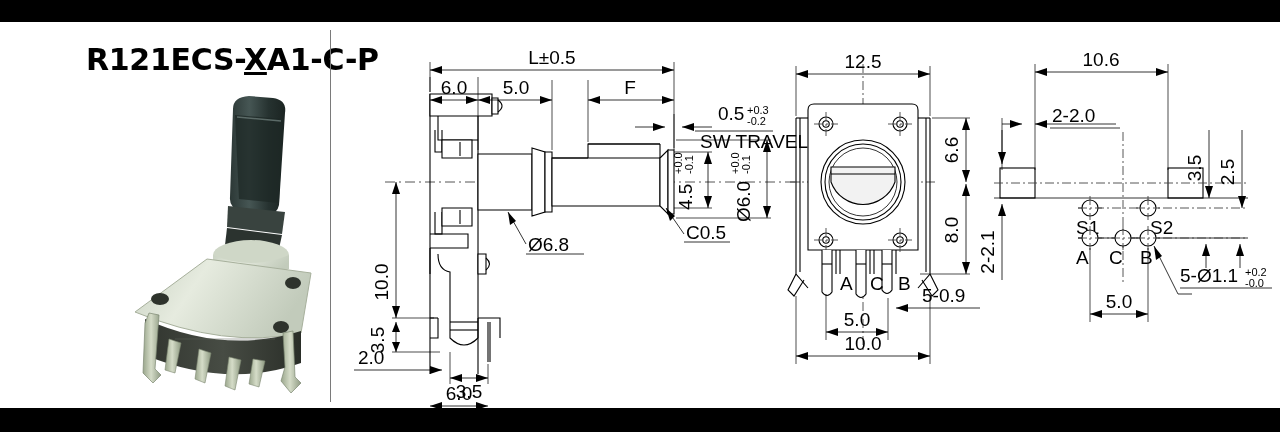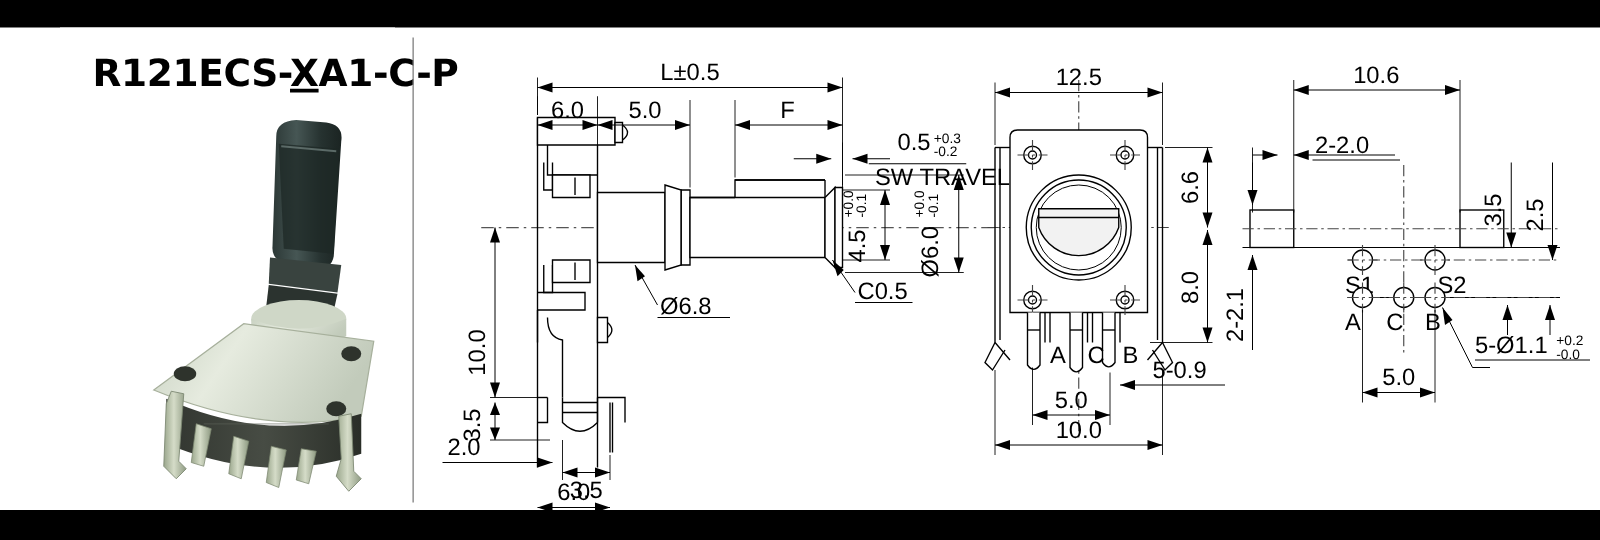--- a/index.html
+++ b/index.html
@@ -3,21 +3,21 @@
 <meta charset="utf-8">
 <style>
   html,body{margin:0;padding:0;background:#000;}
   body{width:1280px;height:432px;overflow:hidden;font-family:"Liberation Sans",sans-serif;}
   #root{position:relative;width:1280px;height:432px;background:#000;}
 
   
   .canvas{position:absolute;left:0;top:22px;width:1280px;height:386px;background:#ffffff;}
 
   
-  .photo-panel{position:absolute;left:48px;top:22px;width:268px;height:386px;background:#fff;}
+  .photo-panel{position:absolute;left:60px;top:22px;width:268px;height:386px;background:#fff;}
   .panel-divider{position:absolute;left:330px;top:30px;width:1px;height:372px;background:#7a7a7a;}
 
   .title{position:absolute;left:26px;top:20px;font-size:30px;font-weight:bold;color:#000;
          letter-spacing:-0.3px;white-space:nowrap;font-family:"DejaVu Sans",sans-serif;}
   .title .u{text-decoration:underline;}
 
   
   .photo{position:absolute;left:55px;top:65px;width:220px;height:310px;}
 
   svg{display:block;overflow:visible;}

